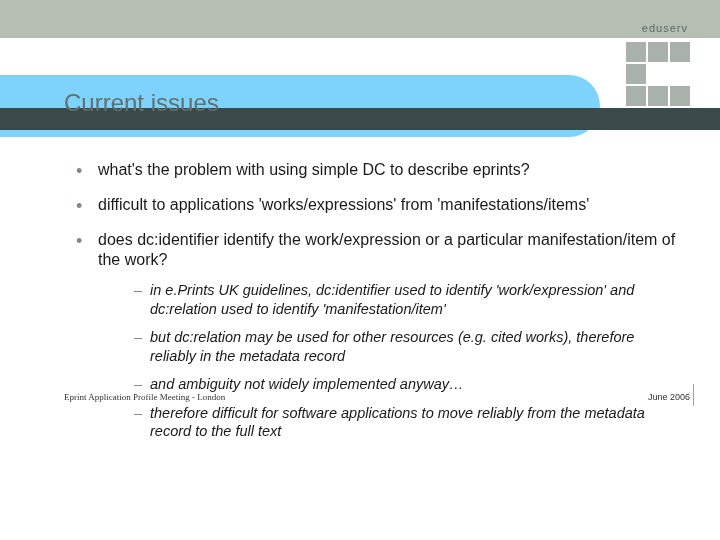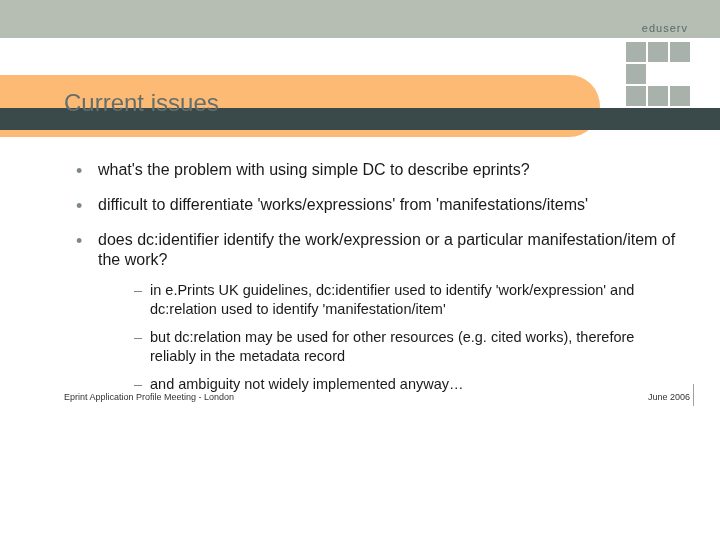--- a/index.html
+++ b/index.html
@@ -9,31 +9,31 @@
   .brand { position: absolute; top: 22px; right: 32px; font-size: 11px; letter-spacing: 1px; color: #5a6a6a; }
   .logo { position: absolute; top: 42px; right: 30px; width: 64px; height: 90px; }
   .logo .sq { position: absolute; background: #a9b1ab; }
   .logo .s1 { top: 0; left: 0; width: 20px; height: 20px; }
   .logo .s2 { top: 0; left: 22px; width: 20px; height: 20px; }
   .logo .s3 { top: 0; left: 44px; width: 20px; height: 20px; }
   .logo .s4 { top: 22px; left: 0; width: 20px; height: 20px; }
   .logo .s5 { top: 44px; left: 0; width: 20px; height: 20px; }
   .logo .s6 { top: 44px; left: 22px; width: 20px; height: 20px; }
   .logo .s7 { top: 44px; left: 44px; width: 20px; height: 20px; }
-  .titleband { position: absolute; top: 75px; left: 0; width: 720px; height: 62px; background: #fdba74; border-radius: 0 40px 40px 0; width: 600px; }
+  .titleband { position: absolute; top: 75px; left: 0; width: 720px; height: 62px; background: #7dd3fc; border-radius: 0 40px 40px 0; width: 600px; }
   .darkband { position: absolute; top: 108px; left: 0; width: 720px; height: 22px; background: #3a4a4a; z-index: 1; }
   .titleband h1 { position: relative; z-index: 2; color: #636f6d; font-size: 24px; font-weight: normal; padding: 14px 0 0 64px; }
   .content { position: absolute; top: 160px; left: 76px; width: 600px; color: #1a1a1a; }
   ul.main { list-style: none; }
   ul.main > li { position: relative; padding-left: 22px; margin-bottom: 14px; font-size: 16px; line-height: 1.3; }
   ul.main > li::before { content: "•"; position: absolute; left: 0; top: 0; color: #7d8985; font-size: 18px; }
   ul.sub { list-style: none; margin-top: 10px; margin-left: 36px; }
-  ul.sub > li { position: relative; padding-left: 16px; margin-bottom: 10px; font-size: 14.5px; line-height: 1.28; }
+  ul.sub > li { position: relative; padding-left: 16px; margin-bottom: 10px; font-size: 14.5px; line-height: 1.28; font-style: italic; }
   ul.sub > li::before { content: "–"; position: absolute; left: 0; top: 0; color: #7d8985; }
-  .footer-left { position: absolute; bottom: 14px; left: 64px; font-size: 9px; color: #333; }
+  .footer-left { position: absolute; bottom: 14px; left: 64px; font-size: 9px; color: #333; font-family: Liberation Serif, serif; }
   .footer-right { position: absolute; bottom: 14px; right: 30px; font-size: 9px; color: #333; }
   .footer-rule { position: absolute; bottom: 10px; right: 26px; width: 1px; height: 22px; background: #9aa39d; }
 </style>
 </head>
 <body>
 
 <div class="slide">
   <div class="topband"></div>
   <div class="brand">eduserv</div>
   <div class="logo">
@@ -46,27 +46,28 @@
       <div class="sq s7"></div>
   </div>
   <div class="darkband"></div>
   <div class="titleband">
     <h1>Current issues</h1>
   </div>
 
   <div class="content">
     <ul class="main">
       <li><span>what's the problem with using simple DC to describe eprints?</span></li>
-      <li><span>difficult to differentiate 'works/expressions' from 'manifestations/items'</span></li>
+      <li><span>difficult to applications 'works/expressions' from 'manifestations/items'</span></li>
       <li>
         <span>does dc:identifier identify the work/expression or a particular manifestation/item of the work?</span>
         <ul class="sub">
           <li><span>in e.Prints UK guidelines, dc:identifier used to identify 'work/expression' and dc:relation used to identify 'manifestation/item'</span></li>
           <li><span>but dc:relation may be used for other resources (e.g. cited works), therefore reliably in the metadata record</span></li>
           <li><span>and ambiguity not widely implemented anyway…</span></li>
+          <li><span>therefore difficult for software applications to move reliably from the metadata record to the full text</span></li>
         </ul>
       </li>
     </ul>
   </div>
 
   <div class="footer-left">Eprint Application Profile Meeting - London</div>
   <div class="footer-right">June 2006</div>
   <div class="footer-rule"></div>
 </div>
 

